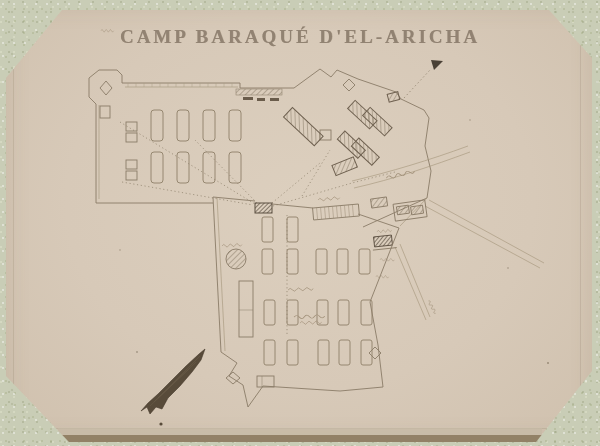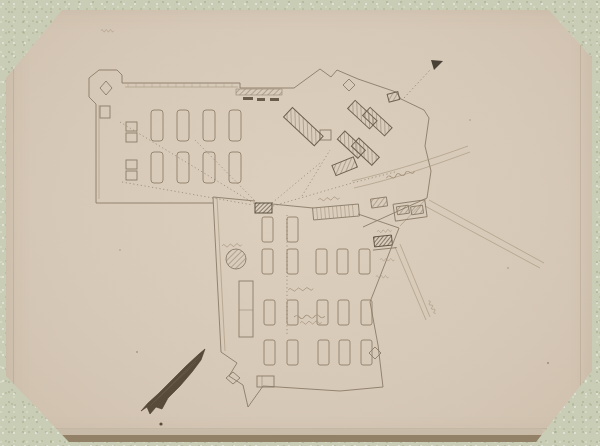--- a/index.html
+++ b/index.html
@@ -48,20 +48,21 @@
   svg.plan{position:absolute;left:0;top:0;}
 </style>
 </head>
 <body>
 
 <div class="mount"></div>
 
 <div class="photo">
   <div class="plate-edge"></div>
 
+  <div class="map-title">CAMP BARAQUÉ D'EL-ARICHA</div>
 
   <svg class="plan" width="600" height="446" viewBox="0 0 600 446">
     <defs>
       <pattern id="h" width="4" height="4" patternUnits="userSpaceOnUse" patternTransform="rotate(45)">
         <line x1="0" y1="0" x2="0" y2="4" stroke="#7c6e5b" stroke-width="0.9"></line>
       </pattern>
       <pattern id="hd" width="3" height="3" patternUnits="userSpaceOnUse" patternTransform="rotate(45)">
         <line x1="0" y1="0" x2="0" y2="3" stroke="#55493b" stroke-width="1.3"></line>
       </pattern>
       <path id="squig" d="M0,2 q1.5,-3 3,0 t3,0 t3,0 t3,0 t3,0 t3,0" fill="none"></path>

